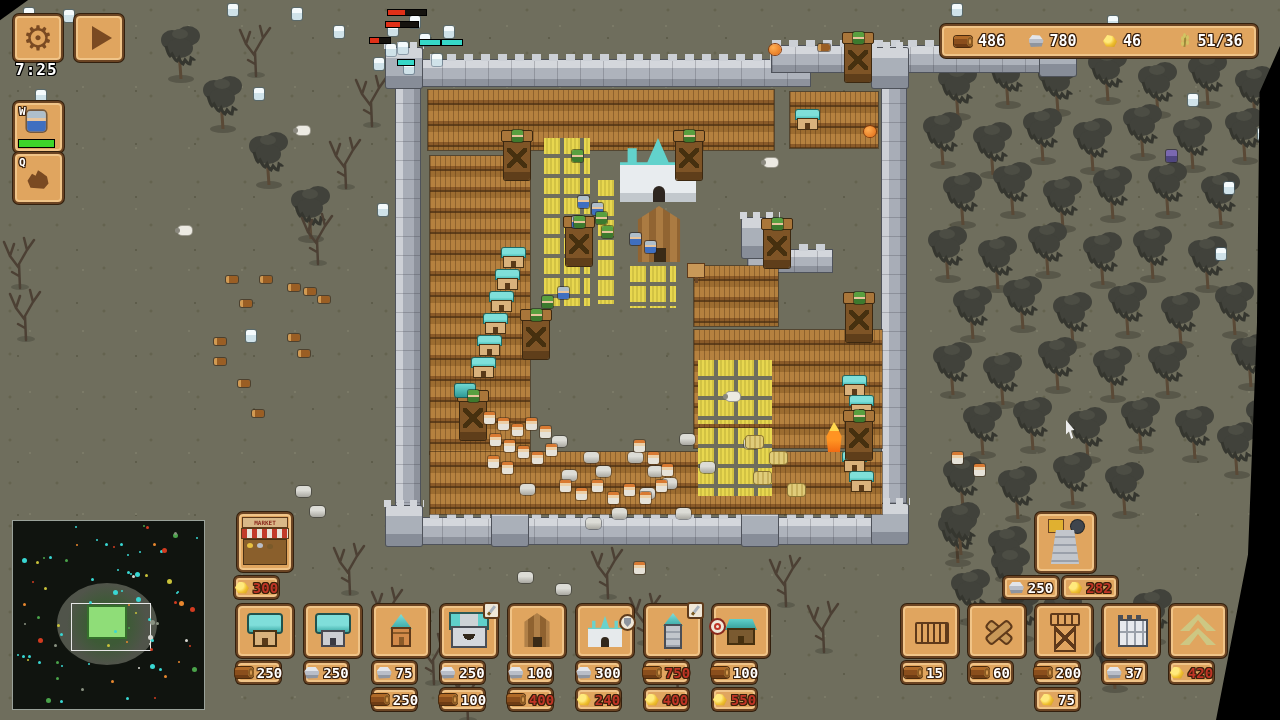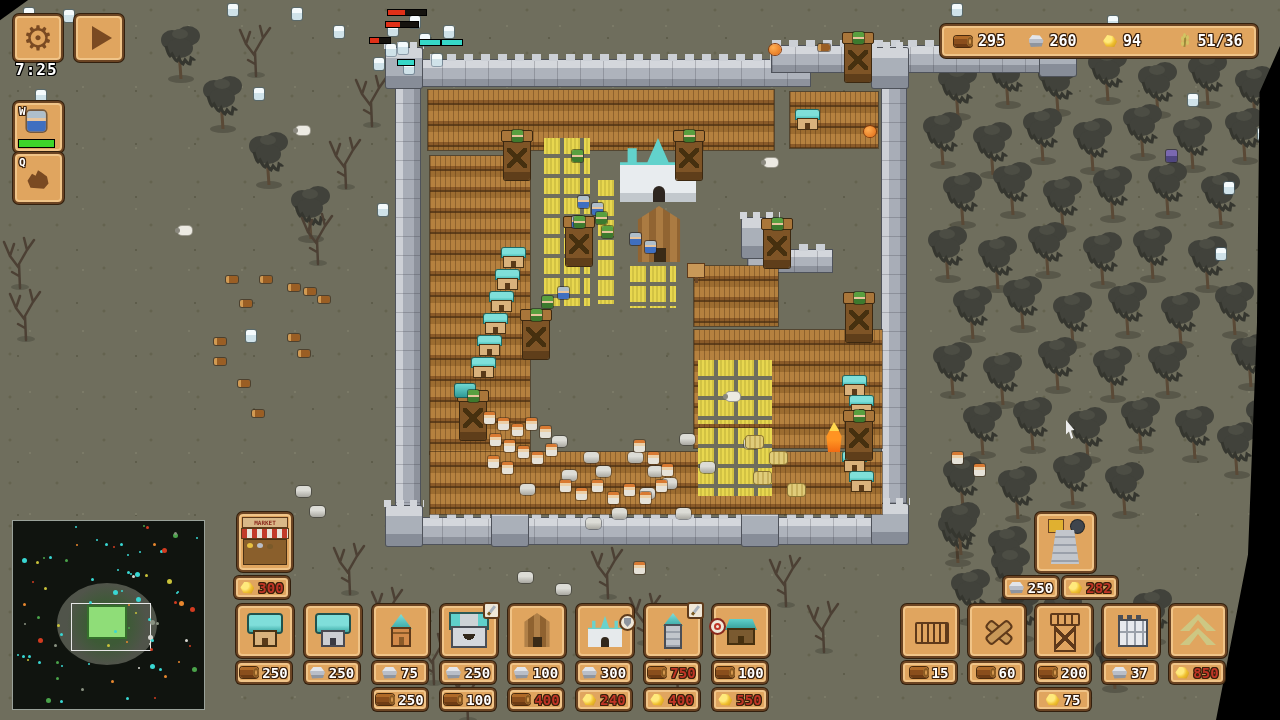--- a/index.html
+++ b/index.html
@@ -91,21 +91,21 @@
   #corner-br{clip-path:polygon(100% 6.4%,98.4% 12.8%,98.2% 45%,97.5% 77%,95% 100%,100% 100%);}
   .cursor{position:absolute;width:13px;height:19px;background:#ededed;filter:drop-shadow(1px 1px 0 #333);
     clip-path:polygon(0 0,0 76%,23% 60%,40% 100%,55% 93%,38% 55%,65% 52%);}
 
   
   .panel{position:absolute;background:#e0a55f;border:2px solid #6b4423;border-radius:6px;
     box-shadow:inset 0 0 0 2px #f0c488,0 0 0 1px #33200e;}
   .btn{width:58px;height:54px;cursor:pointer;}
   .btn,.chip{position:absolute;background:#e0a55f;border:2px solid #6b4423;border-radius:6px;
     box-shadow:inset 0 0 0 2px #f0c488,0 0 0 1px #33200e;box-sizing:border-box;}
-  .chip{height:23px;width:56px;display:flex;align-items:center;justify-content:center;gap:4px;border-radius:5px;}
+  .chip{height:23px;width:45px;display:flex;align-items:center;justify-content:center;gap:4px;border-radius:5px;}
   .cv{font-weight:bold;font-size:14px;line-height:1;}
   .cv.ok{color:#fff;}
   .cv.no{color:#c03526;}
 
   #gear-btn,#play-btn{left:13px;top:14px;width:46px;height:44px;display:flex;align-items:center;justify-content:center;cursor:pointer;}
   #play-btn{left:74px;}
   .gear-glyph{font-size:34px;color:#7a4a22;line-height:1;font-family:"DejaVu Sans",sans-serif;}
   .play-glyph{width:0;height:0;border-left:20px solid #7a4a22;border-top:12px solid transparent;border-bottom:12px solid transparent;margin-left:6px;}
   #timer{position:absolute;left:15px;top:60px;color:#fff;font-size:16px;font-weight:bold;letter-spacing:1px;}
   .ability{left:13px;width:47px;height:48px;cursor:pointer;}
@@ -680,29 +680,29 @@
       </span>
   </div>
   <div class="panel ability" id="ability-q">
     <span class="key ol">Q</span>
     <span class="q-hand"></span>
   </div>
 
   <div class="panel" id="resourcebar">
       <span class="res-item">
         <span class="rico rico-wood"></span>
-        <span class="rv ol">295</span>
+        <span class="rv ol">486</span>
       </span>
       <span class="res-item">
         <span class="rico rico-stone"></span>
-        <span class="rv ol">260</span>
+        <span class="rv ol">780</span>
       </span>
       <span class="res-item">
         <span class="rico rico-gold"></span>
-        <span class="rv ol">94</span>
+        <span class="rv ol">46</span>
       </span>
       <span class="res-item">
         <span class="rico rico-food"></span>
         <span class="rv ol">51/36</span>
       </span>
     </div>
 
   <div id="minimap">
     <span class="mm-fog"></span>
     <span class="mm-fort"></span>
@@ -920,21 +920,21 @@
       </div>
       <div class="chip" style="left: 1102px; top: 661px;">
         <span class="rico rico-stone"></span>
         <span class="cv ol ok">37</span>
       </div>
       <div class="btn" style="left: 1169px; top: 604px;">
         <span class="bi bi-upgrade"></span>
       </div>
       <div class="chip" style="left: 1169px; top: 661px;">
         <span class="rico rico-gold"></span>
-        <span class="cv ol no">850</span>
+        <span class="cv ol no">420</span>
       </div>
       <div class="chip" style="left: 234px; top: 576px;">
         <span class="rico rico-gold"></span>
         <span class="cv ol no">300</span>
       </div>
       <div class="chip" style="left: 1003px; top: 576px; width: 56px;">
         <span class="rico rico-stone"></span>
         <span class="cv ol ok">250</span>
       </div>
       <div class="chip" style="left: 1062px; top: 576px; width: 56px;">

